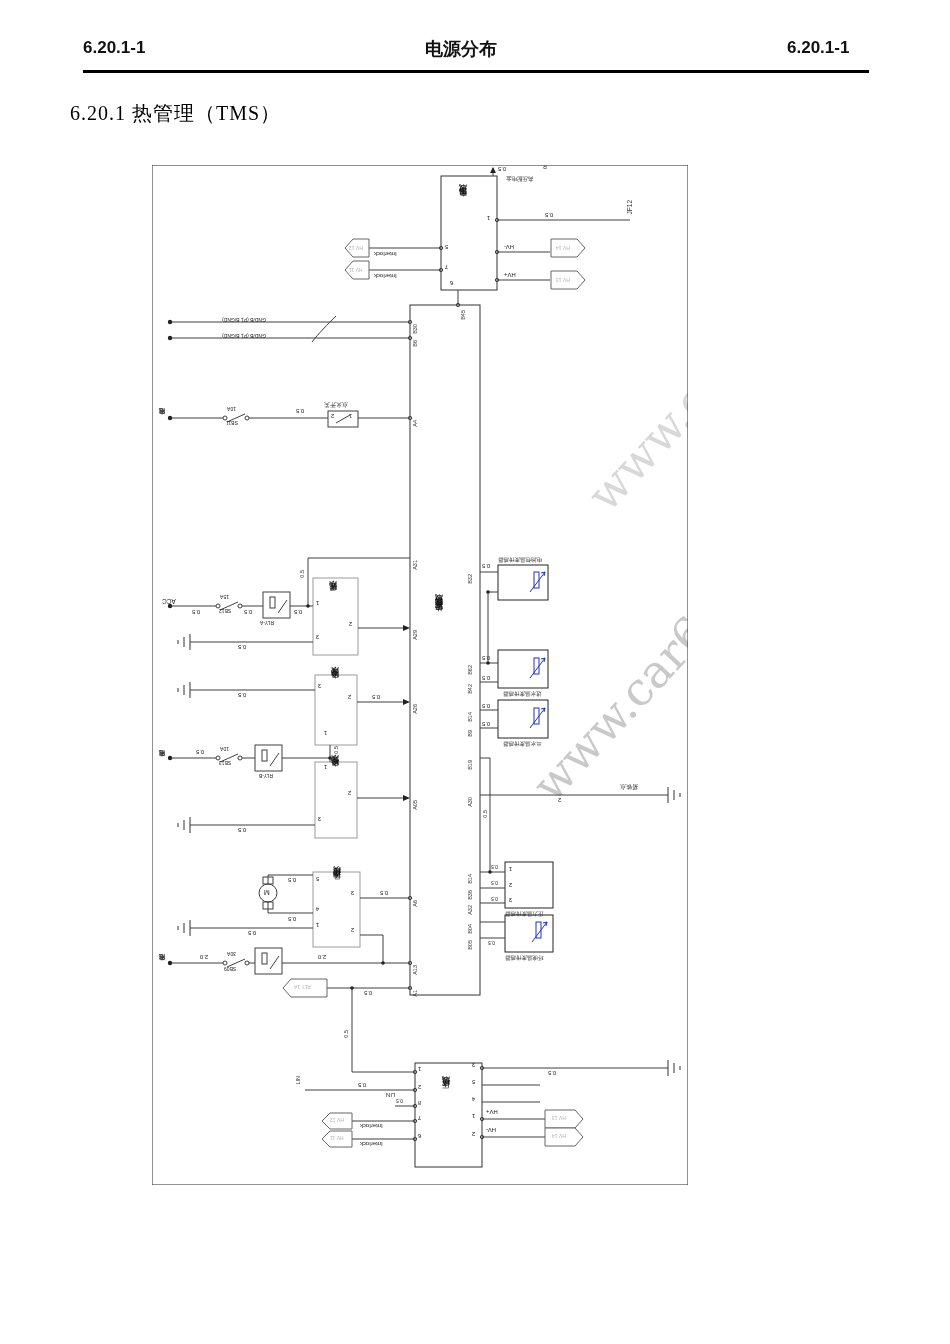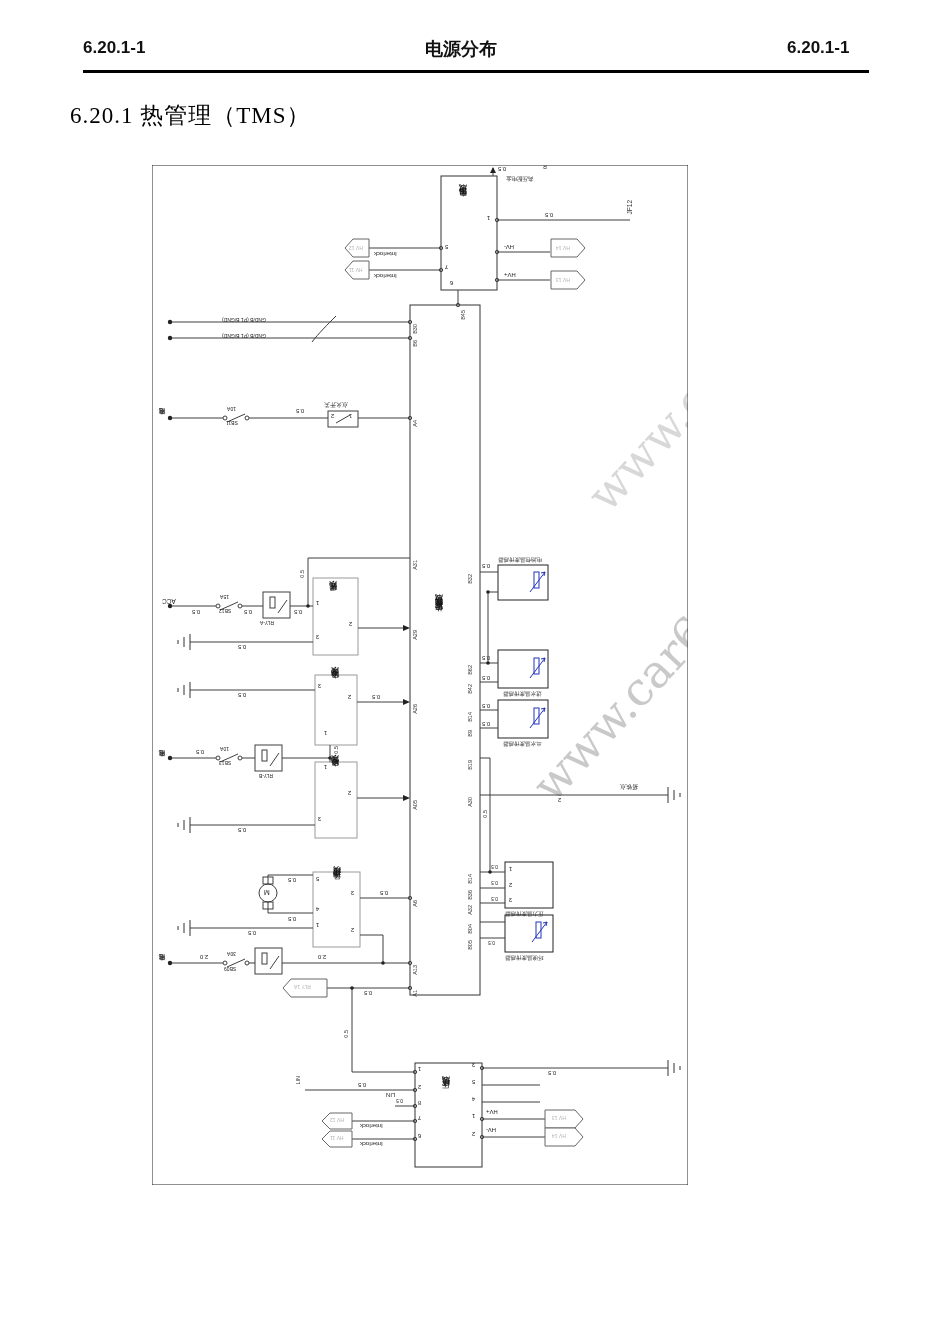--- a/index.html
+++ b/index.html
@@ -1,21 +1,21 @@
 <!DOCTYPE html>
 <html><head>
 <meta charset="utf-8">
 <style>
   html,body{margin:0;padding:0;background:#ffffff;}
   #page{position:relative;width:950px;height:1344px;background:#fff;overflow:hidden;
         font-family:"Liberation Sans",sans-serif;}
   .hdr{position:absolute;font-weight:bold;font-size:17px;color:#111;}
   .rule{position:absolute;left:83px;top:70px;width:786px;height:3px;background:#000;}
   .title{position:absolute;left:70px;top:100px;font-family:"Liberation Serif",serif;
-         font-size:23px;color:#000;letter-spacing:1px;}
+         font-size:20px;color:#000;letter-spacing:1px;}
   #diag{position:absolute;left:152px;top:165px;width:536px;height:1020px;overflow:hidden;}
   #diag svg{position:absolute;left:-152px;top:-165px;}
   .wm{position:absolute;font-family:"DejaVu Serif",serif;color:#c9c9c9;white-space:nowrap;
       transform:rotate(-47deg);}
   
   .t{position:absolute;font-size:6px;color:#222;white-space:nowrap;line-height:1;
      transform:rotate(180deg);}
   .vt{position:absolute;font-size:5.5px;color:#333;white-space:nowrap;line-height:1;
       writing-mode:vertical-rl;transform:rotate(180deg);}
   .f5{font-size:5px;}.f55{font-size:5.5px;}.f65{font-size:6.5px;}.f7{font-size:7px;}

